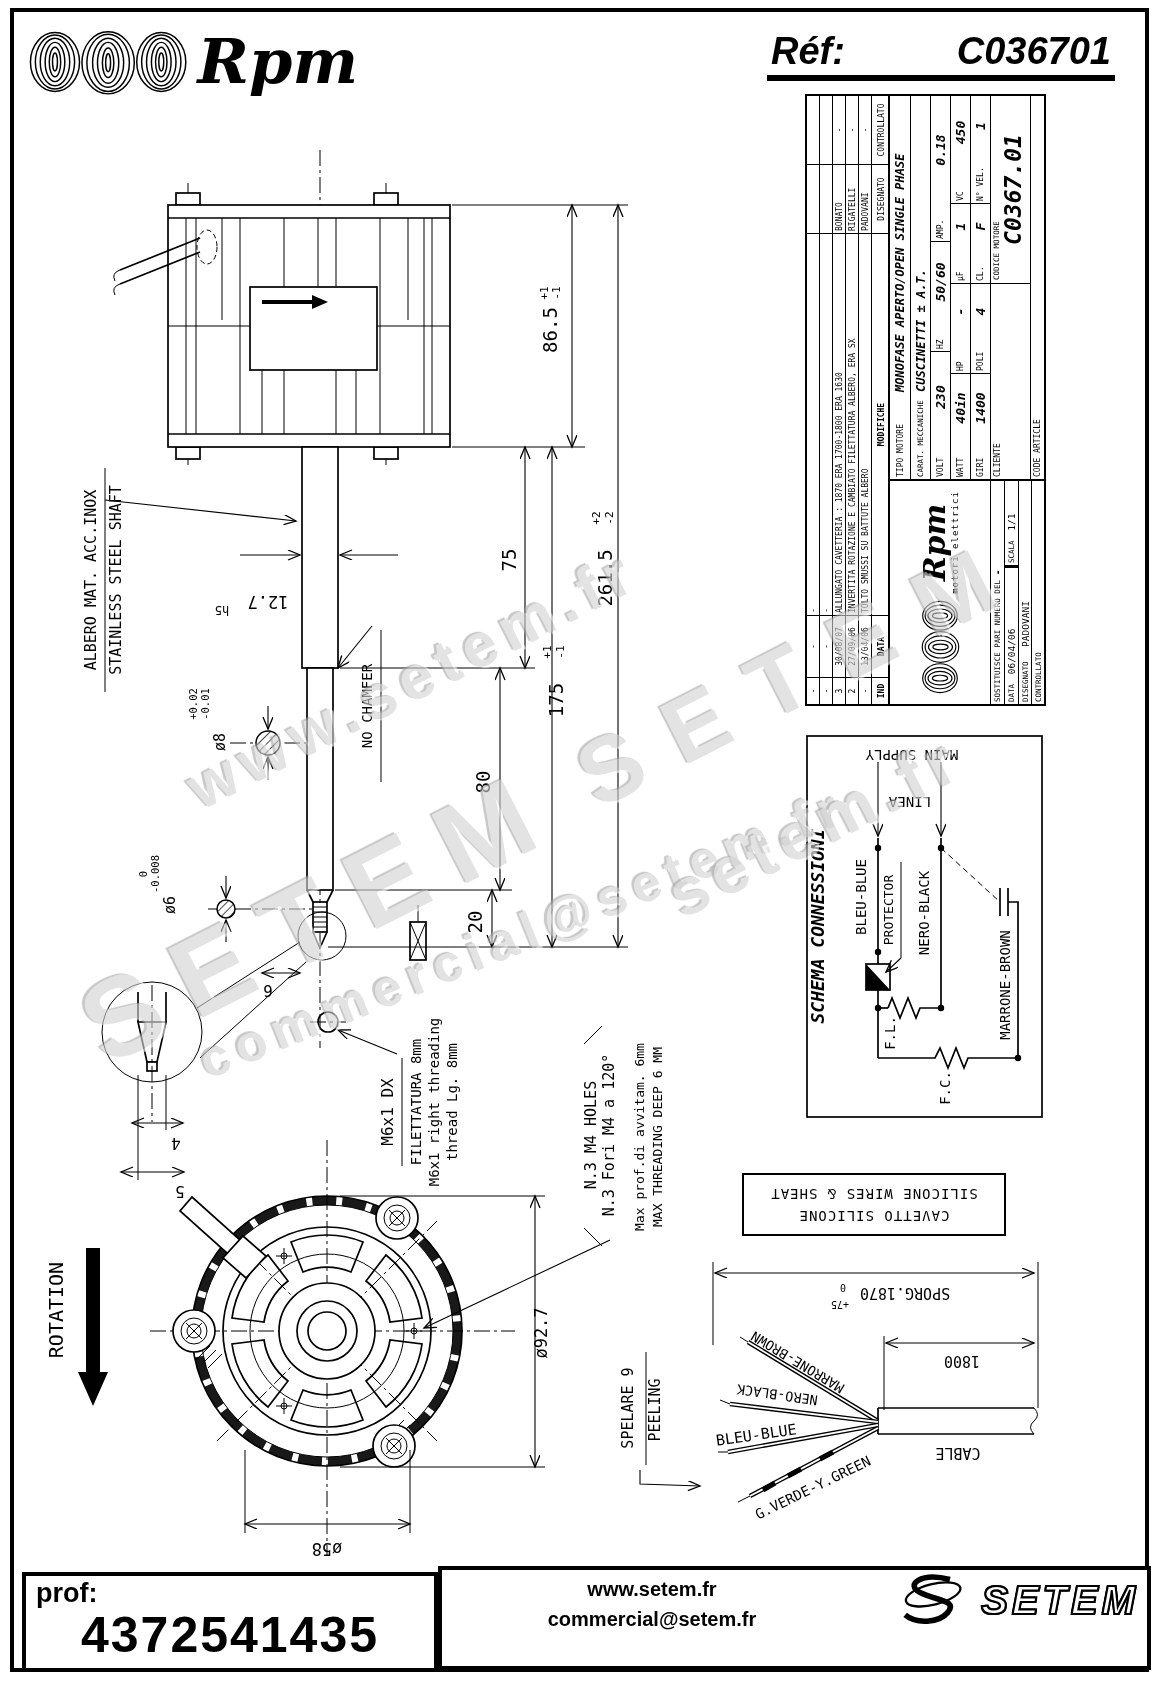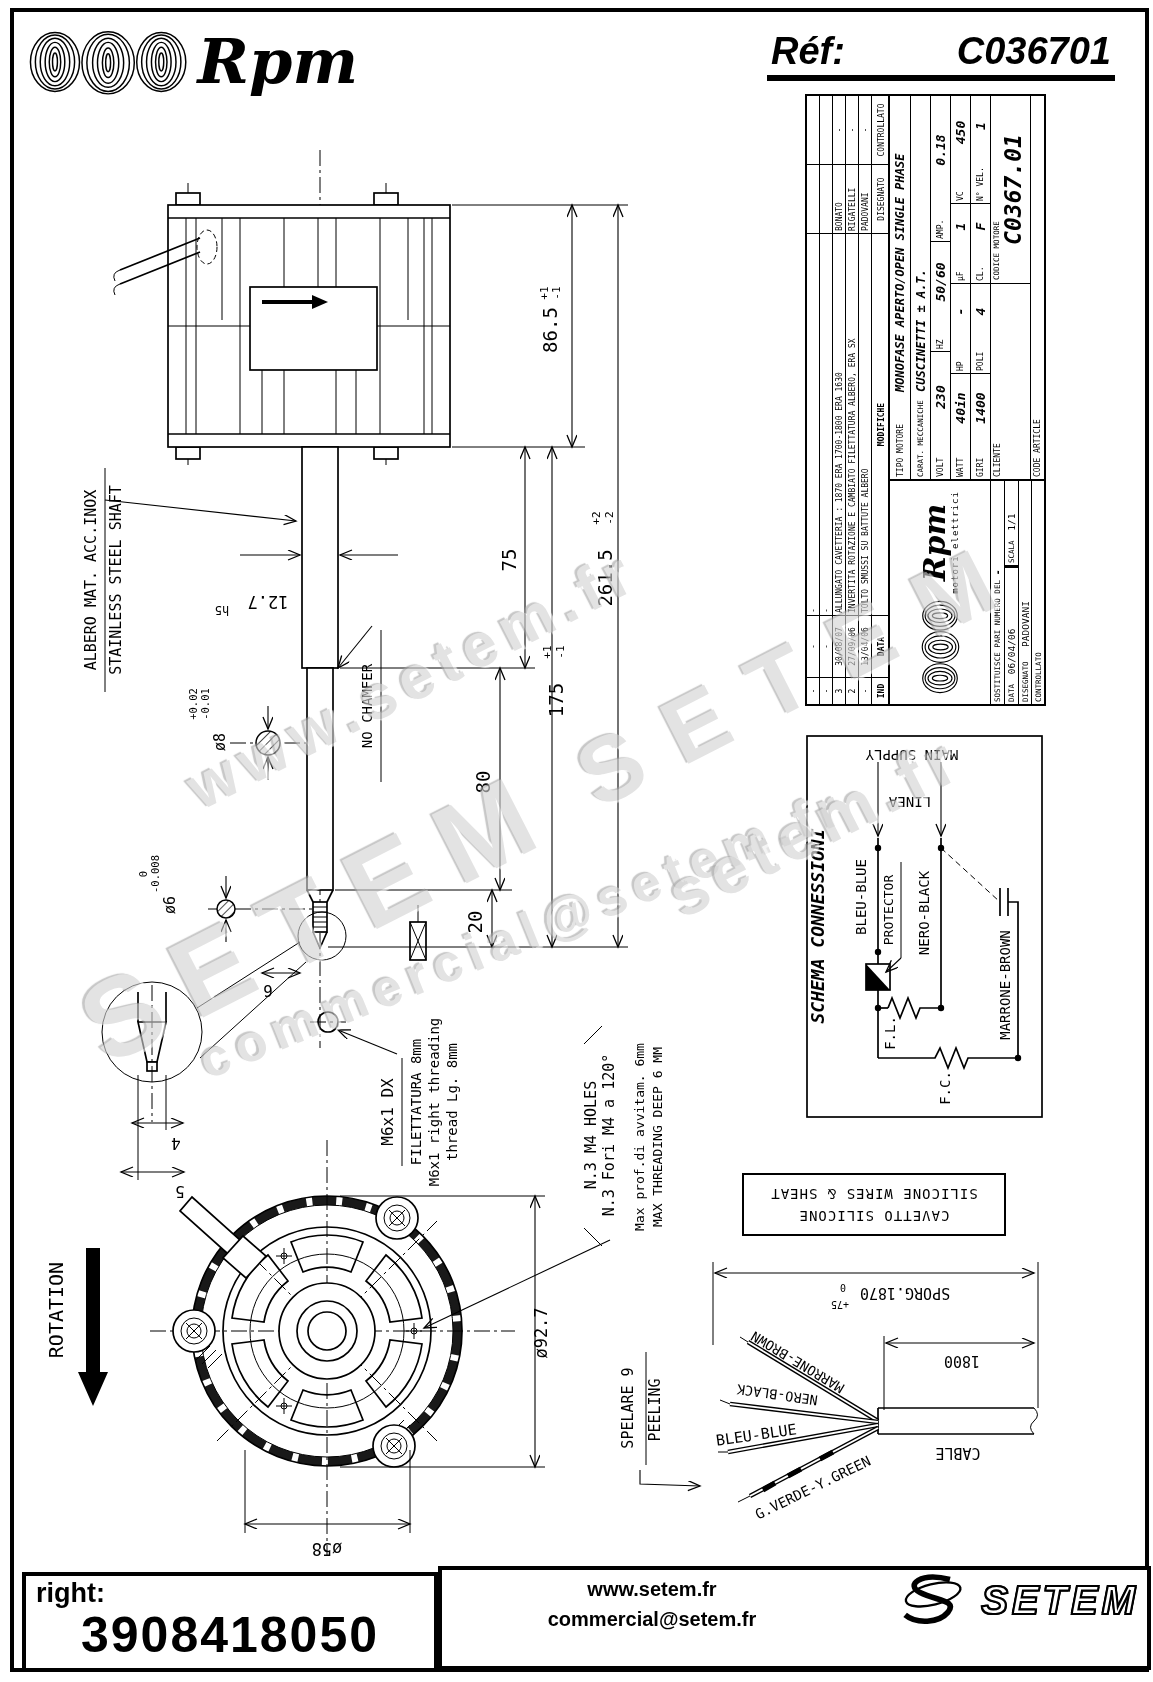--- a/index.html
+++ b/index.html
@@ -527,22 +527,22 @@
   <div>SILICONE WIRES &amp; SHEAT</div>
 </div>
 
 <div class="wm" style="left:175px;top:760px;font-size:62px;transform:rotate(-27deg)">www.setem.fr</div>
 <div class="wm" style="left:60px;top:975px;font-size:112px;letter-spacing:26px;transform:rotate(-27deg)">SETEM</div>
 <div class="wm" style="left:190px;top:1035px;font-size:52px;transform:rotate(-22deg)">commercial@setem.fr</div>
 <div class="wm" style="left:560px;top:735px;font-size:92px;letter-spacing:34px;transform:rotate(-27deg)">SETEM</div>
 <div class="wm" style="left:655px;top:865px;font-size:66px;transform:rotate(-27deg)">setem.fr</div>
 
 <div class="abs codebox">
-  <div class="cl1">right:</div>
-  <div class="cl2">3908418050</div>
+  <div class="cl1">prof:</div>
+  <div class="cl2">4372541435</div>
 </div>
 <div class="abs rbox">
   <div class="contacts">
     <div>www.setem.fr</div>
     <div>commercial@setem.fr</div>
   </div>
   <div class="setem">
     <svg width="92" height="56" viewBox="0 0 92 60">
       <path d="M62 8 C30 0 14 14 30 22 C48 31 70 30 60 43 C50 55 26 56 14 46" stroke="#000" stroke-width="6" fill="none"></path>
       <ellipse cx="44" cy="24" rx="30" ry="11" stroke="#000" stroke-width="2.5" fill="none" transform="rotate(-14 44 24)"></ellipse>

